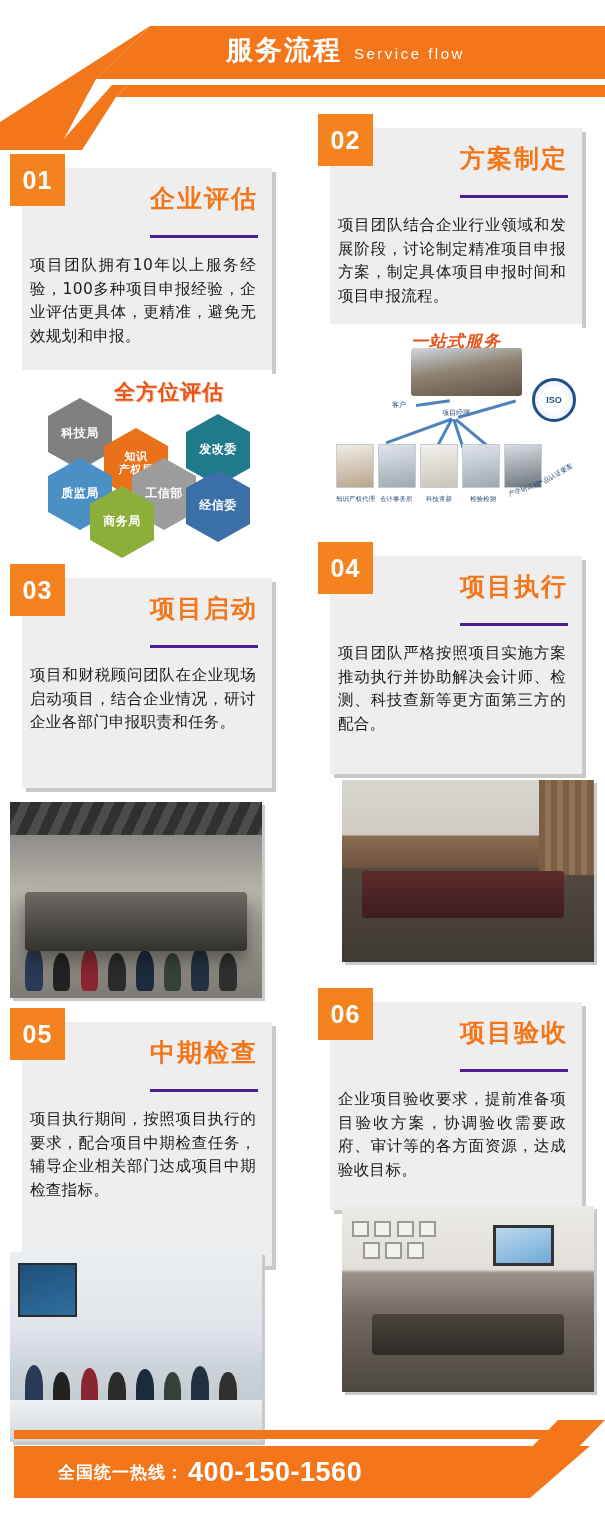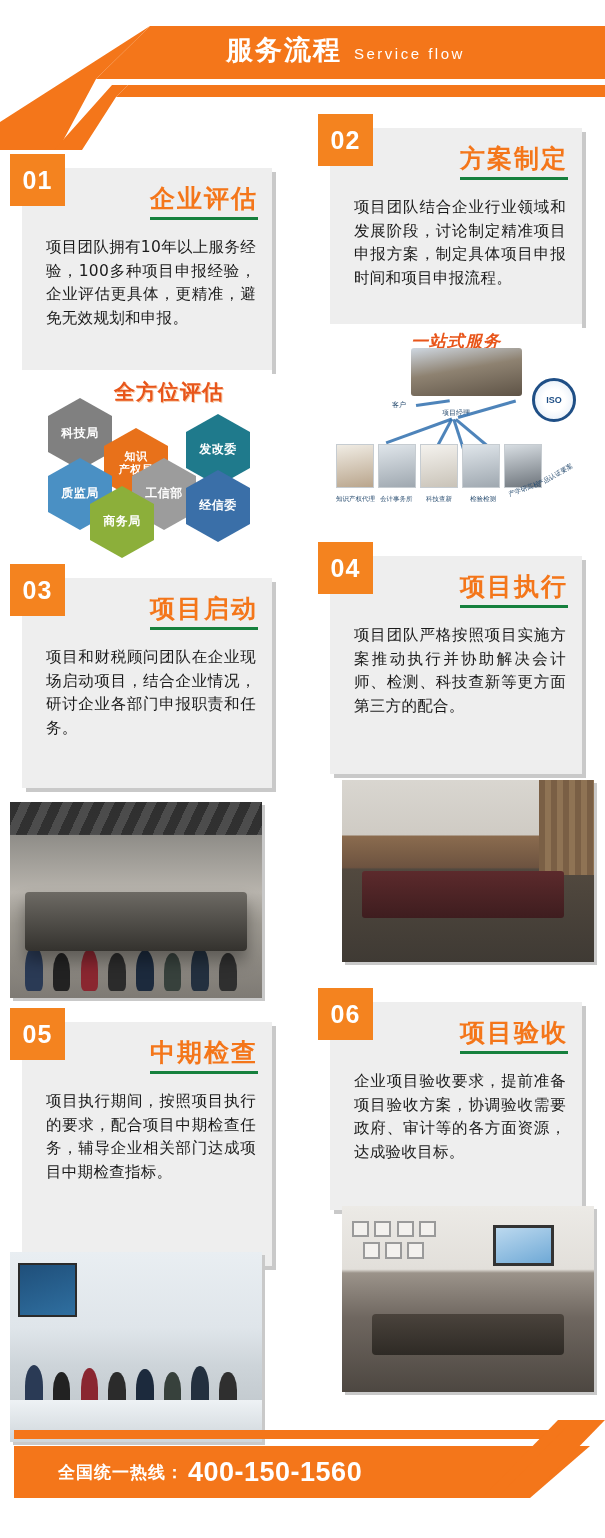--- a/index.html
+++ b/index.html
@@ -57,26 +57,26 @@
     width:55px; height:52px; background:#F4831F;
     color:#fff; font-size:25px; font-weight:bold;
     display:flex; align-items:center; justify-content:center;
     letter-spacing:1px; z-index:6;
     font-family:"Liberation Sans",sans-serif;
   }
   .card-head { padding: 14px 14px 0 14px; text-align:right; }
   .card-title {
     display:inline-block;
     font-size:25px; font-weight:bold; color:#F4761A;
-    letter-spacing:2px; padding-bottom:2px;
-    border-bottom:3px solid #15803d;
+    letter-spacing:2px; padding-bottom:20px;
+    border-bottom:3px solid #4c1d95;
     font-family:"DejaVu Sans","Liberation Sans",sans-serif;
   }
   .card-body {
-    padding: 16px 16px 14px 24px;
+    padding: 16px 16px 14px 8px;
     font-size:15.5px; line-height:1.52; color:#1a1a1a;
     font-family:"DejaVu Sans","Liberation Sans",sans-serif;
     text-align:justify; letter-spacing:0.3px;
   }
 
   
   .photo {
     position:absolute; overflow:hidden; background:#777;
     box-shadow: 3px 3px 0 0 #c9c9c9;
   }

